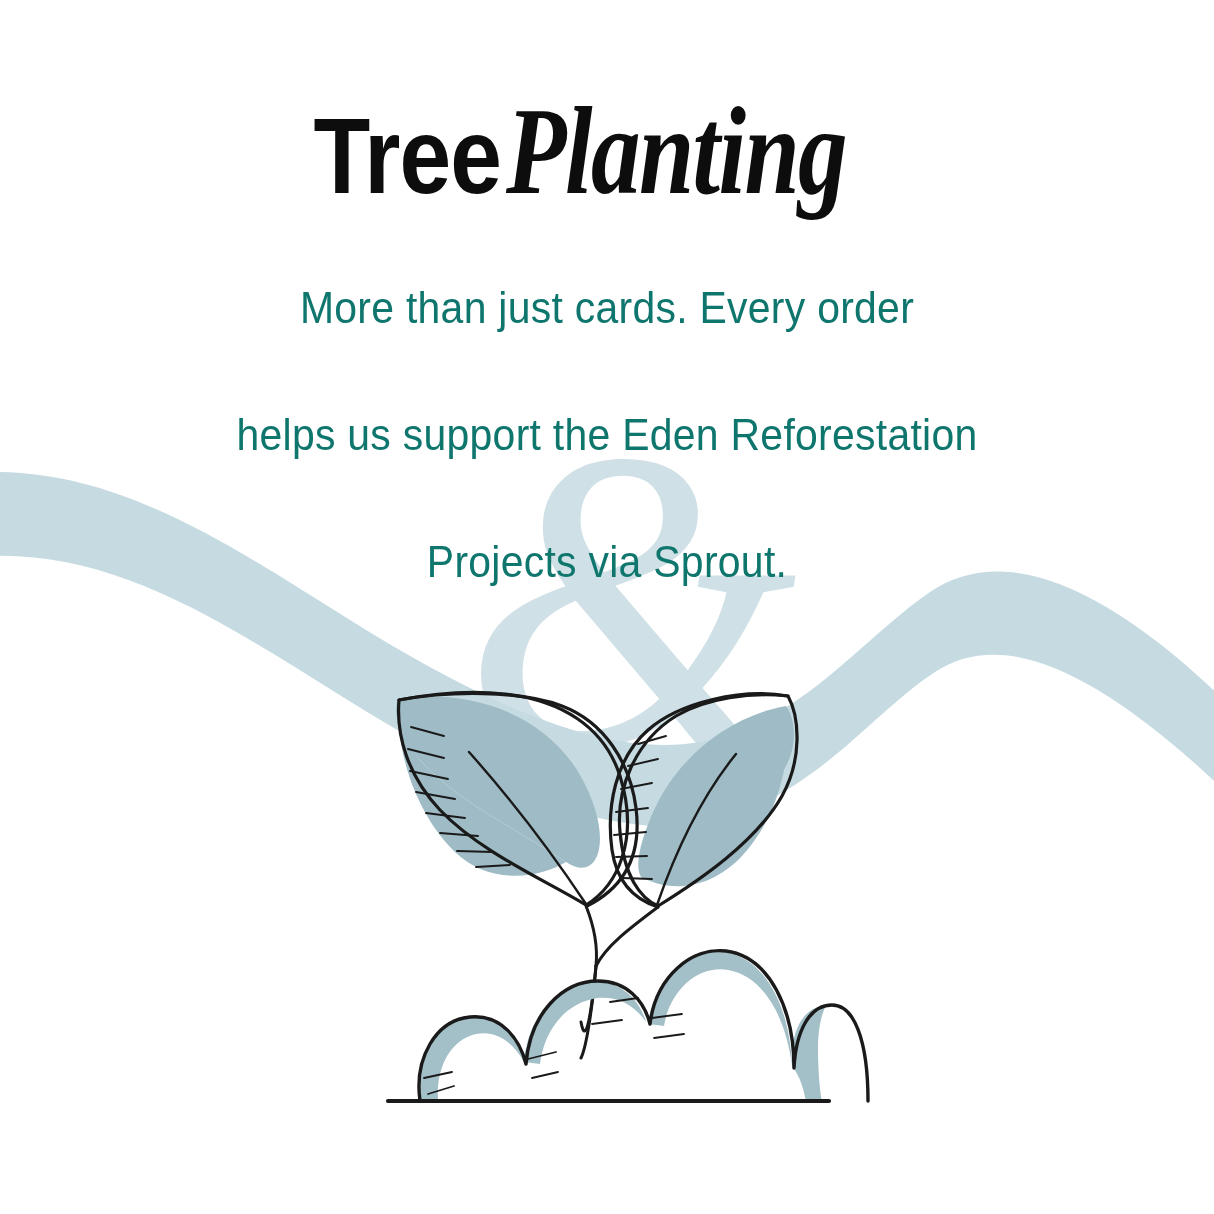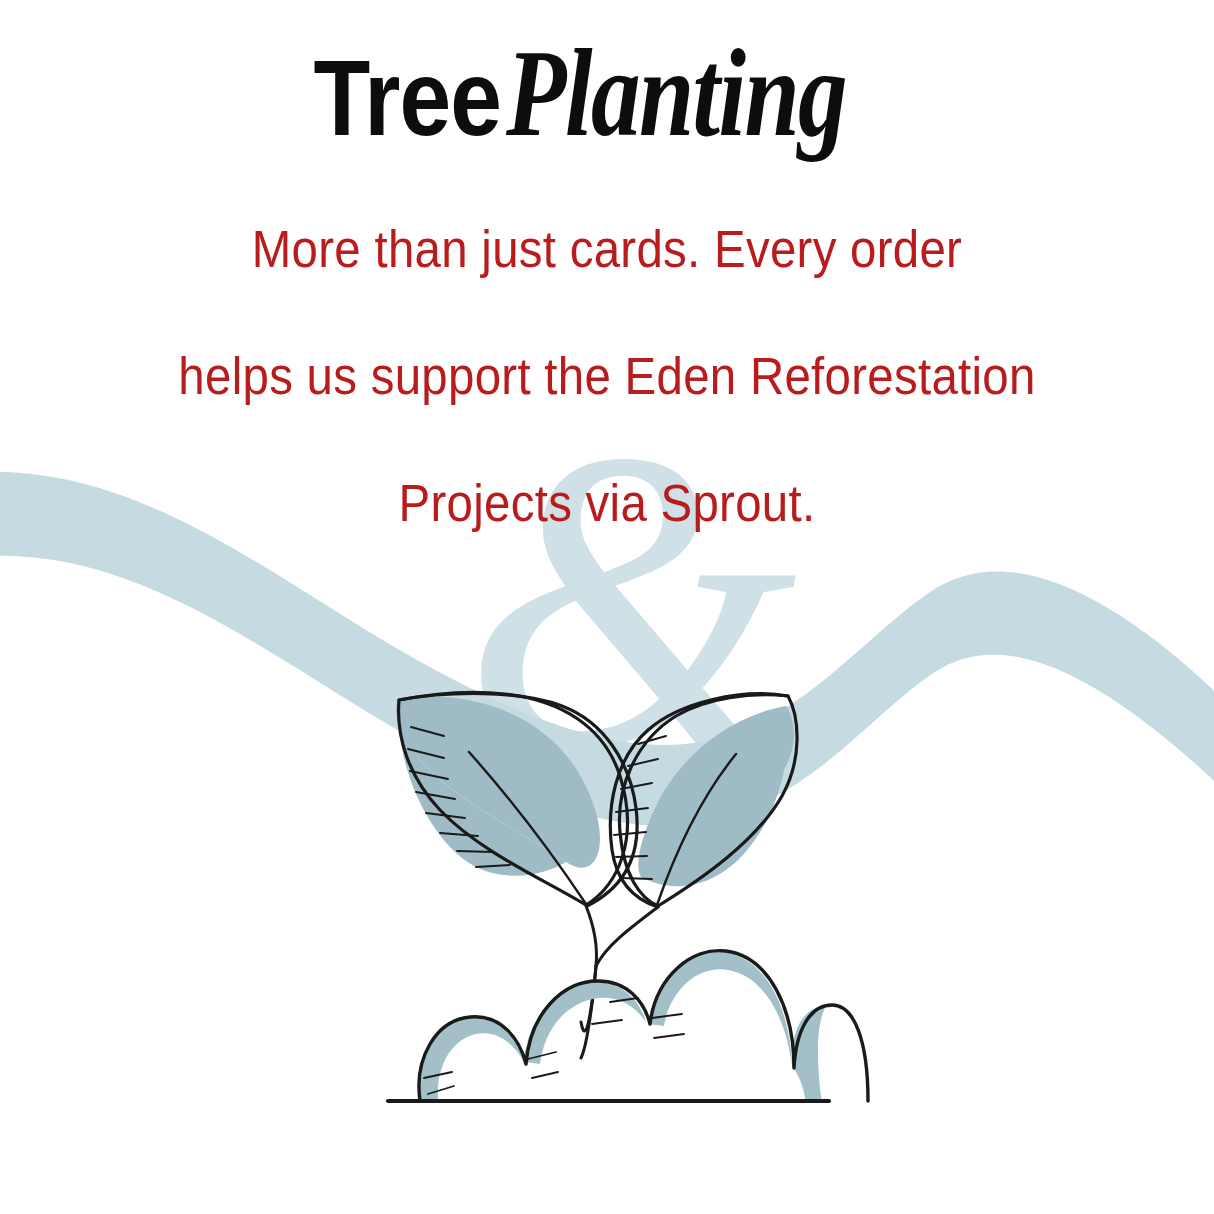--- a/index.html
+++ b/index.html
@@ -33,21 +33,21 @@
     position: absolute;
     left: 0;
     top: 0;
     width: 1214px;
     z-index: 3;
     text-align: center;
   }
 
   #page-title {
     margin: 0;
-    padding-top: 32px;
+    padding-top: 90px;
     line-height: 1.0;
     font-weight: 400;
     white-space: nowrap;
     color: #0d0d0d;
   }
   #page-title .title-strong {
     font-family: "Liberation Sans Narrow", "Liberation Sans", sans-serif;
     font-weight: 700;
     font-size: 108px;
     letter-spacing: -1px;
@@ -63,24 +63,24 @@
     letter-spacing: -2px;
     transform: scaleX(0.80);
     display: inline-block;
     transform-origin: left center;
     margin-left: 4px;
   }
 
   #body-copy {
     margin: 0;
     padding-top: 30px;
-    color: #b91c1c;
+    color: #0f766e;
     font-family: "Liberation Sans Narrow", "Liberation Sans", sans-serif;
     font-weight: 300;
-    font-size: 51px;
+    font-size: 44px;
     line-height: 127px;
     letter-spacing: 0.3px;
   }
   #body-copy .copy-line {
     display: block;
     transform: scaleX(0.93);
     white-space: nowrap;
   }
 
   

